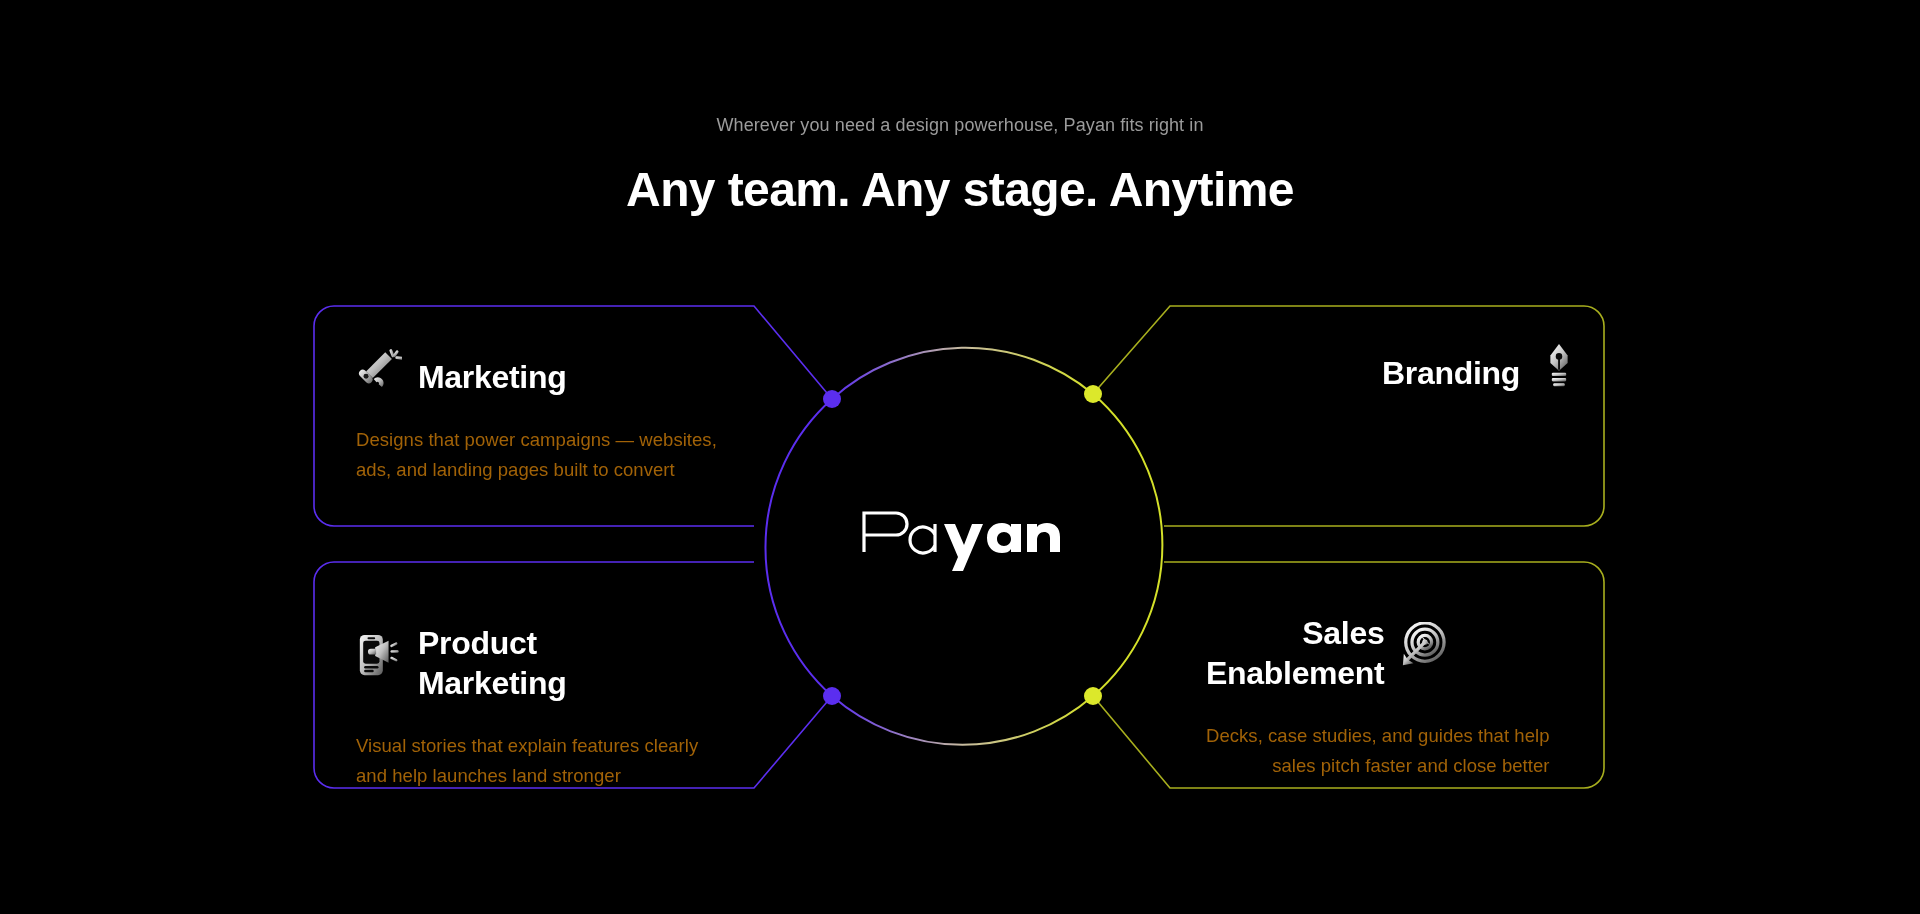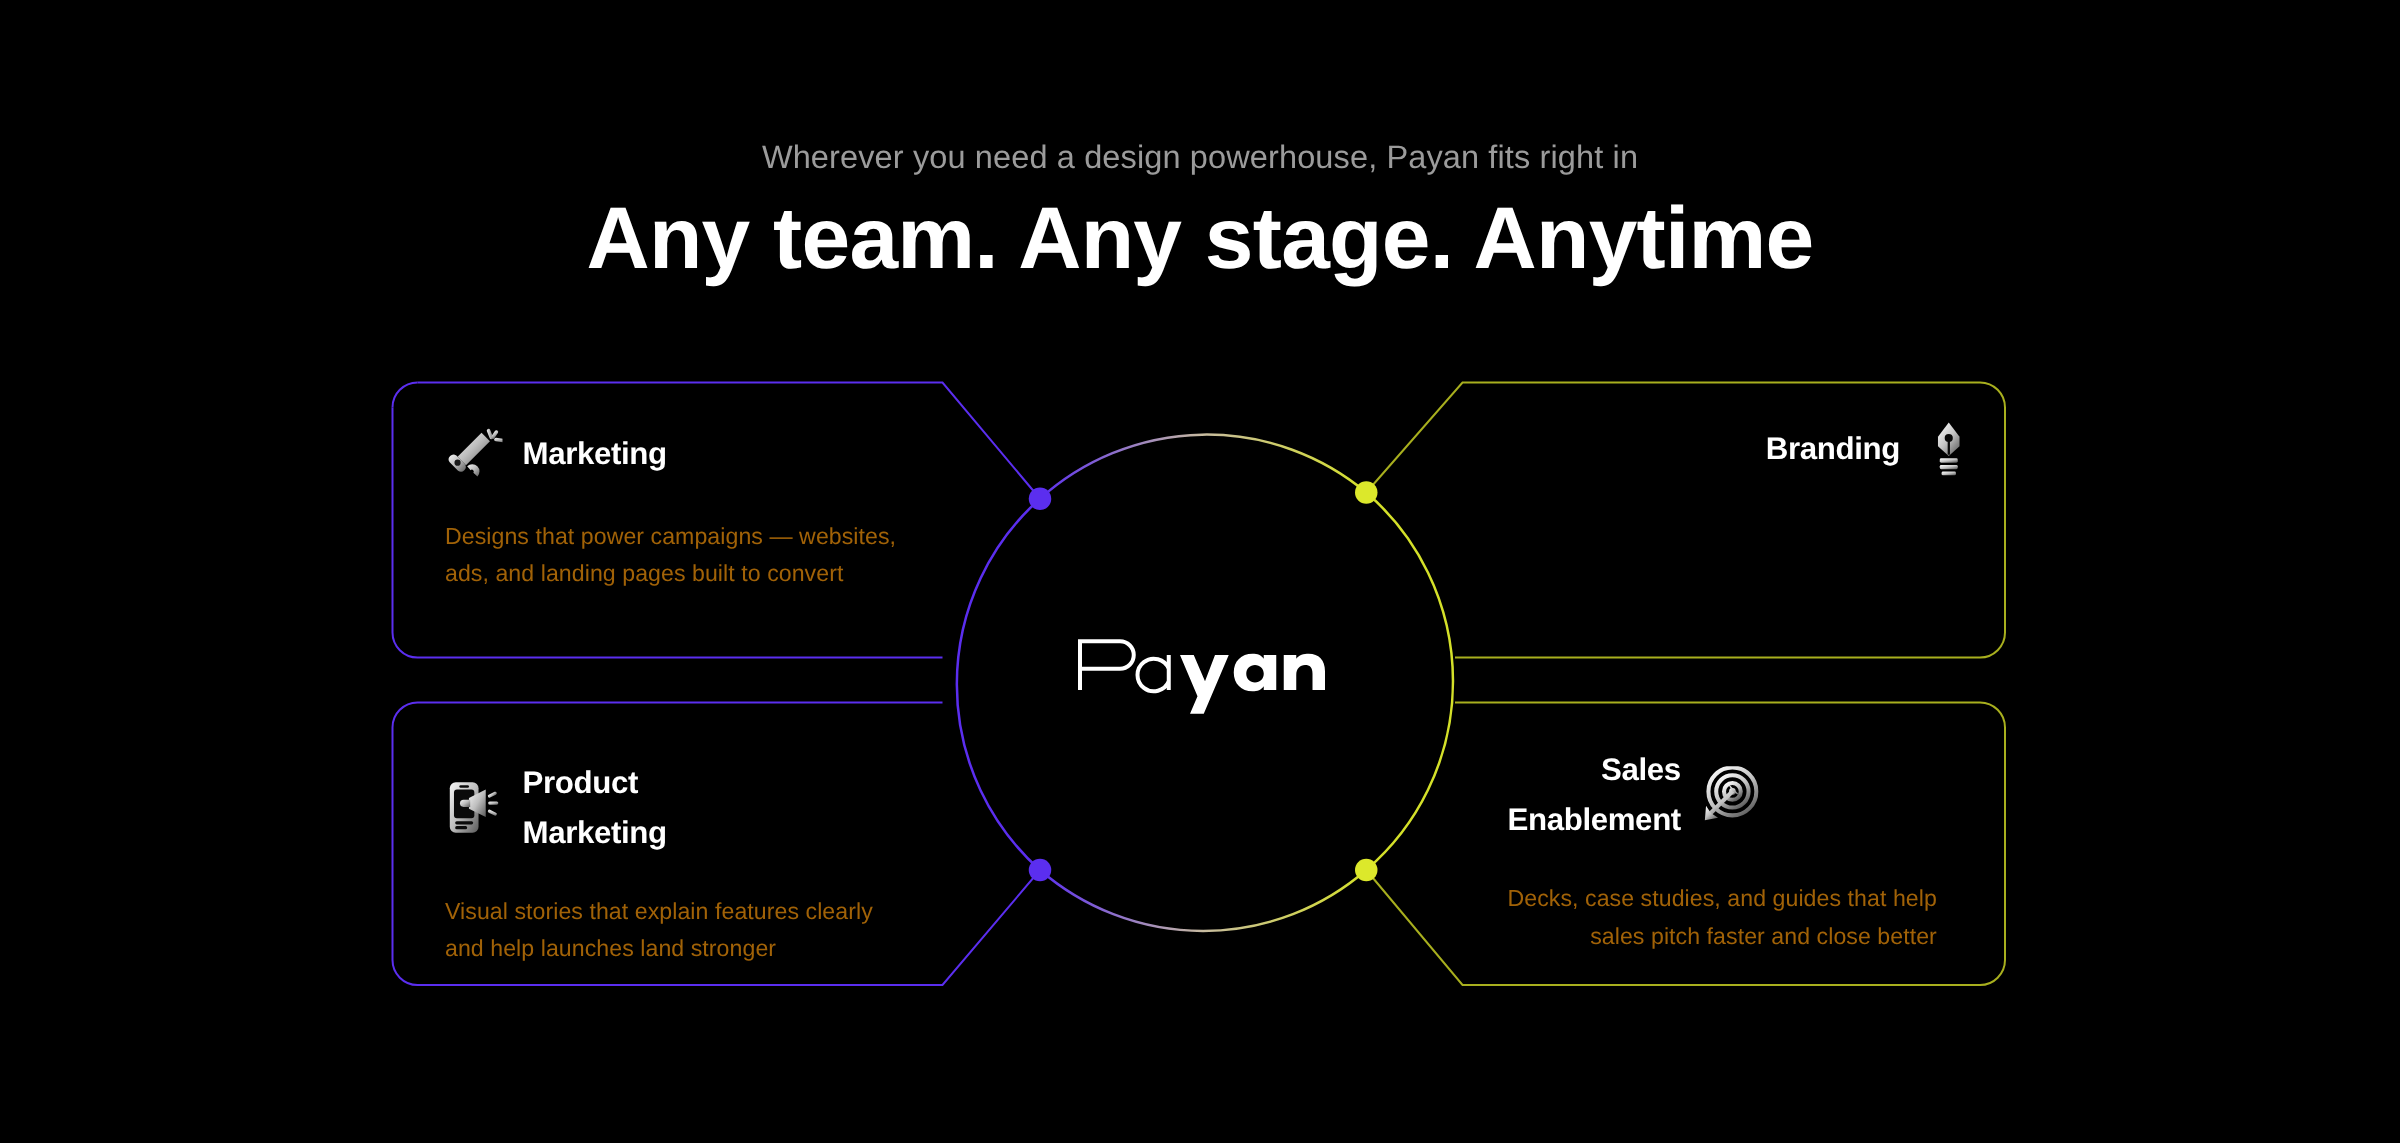--- a/index.html
+++ b/index.html
@@ -24,29 +24,29 @@
 
   
   .heading {
     position: absolute;
     left: 0;
     top: 108px;
     width: 1920px;
     text-align: center;
   }
   .eyebrow {
-    font-size: 26px;
+    font-size: 18px;
     line-height: 34px;
     letter-spacing: 0.1px;
     color: #9b9b9b;
     font-weight: 400;
   }
   .headline {
     margin-top: 17px;
-    font-size: 70px;
+    font-size: 48px;
     line-height: 62px;
     font-weight: 700;
     letter-spacing: -0.6px;
     color: #ffffff;
   }
 
   
   .diagram {
     position: absolute;
     left: 0;
@@ -76,26 +76,27 @@
     gap: 16px;
   }
   .card.align-right .card-head {
     justify-content: flex-end;
   }
   .card.align-left .card-head {
     justify-content: flex-start;
   }
 
   .card-title {
-    font-size: 25px;
+    font-size: 32px;
     line-height: 40px;
     font-weight: 600;
     color: #ffffff;
     letter-spacing: -0.3px;
     white-space: pre-line;
+    margin-top: 17px;
   }
   .card.align-right .card-title { text-align: right; }
   .card.align-left  .card-title { text-align: left; }
 
   .card-icon {
     width: 46px;
     height: 46px;
     flex: 0 0 46px;
     display: block;
   }

